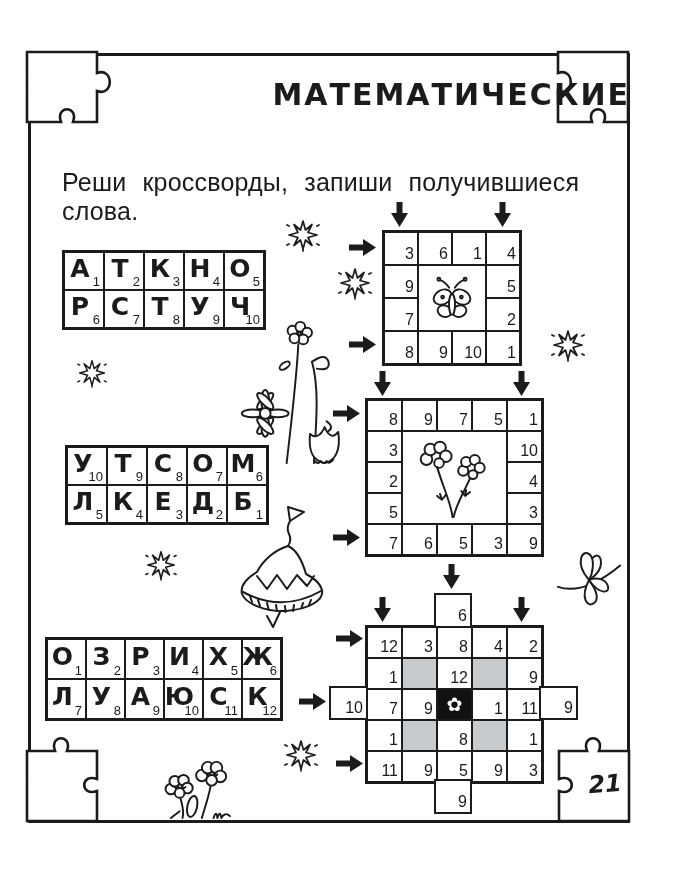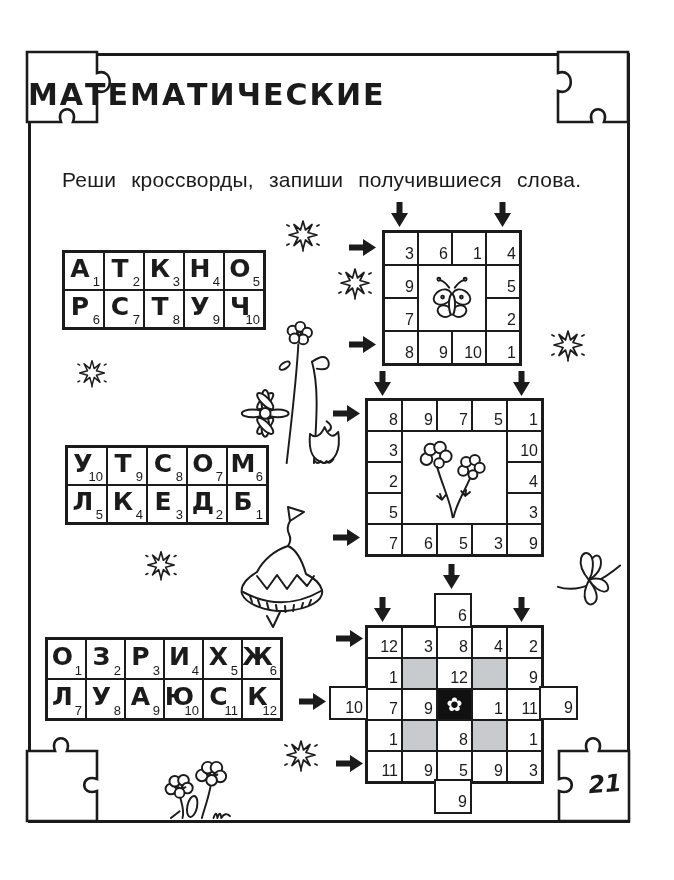--- a/index.html
+++ b/index.html
@@ -2,24 +2,24 @@
 <html><head>
 <meta charset="utf-8">
 <style>
   :root{ --ink:#1b1b1b; --gray:#c8cbce; }
   html,body{margin:0;padding:0;background:#ffffff;}
   .page{position:relative;width:674px;height:880px;background:#fff;overflow:hidden;
         font-family:"Liberation Sans",sans-serif;color:var(--ink);}
   .frame{position:absolute;left:28px;top:53px;width:596px;height:764px;border:3px solid var(--ink);}
   .puz{position:absolute;width:70px;height:70px;overflow:visible;}
   .puz path{fill:#ffffff;stroke:var(--ink);stroke-width:2.6;}
-  .title{position:absolute;left:28px;top:76px;width:602px;text-align:left;
+  .title{position:absolute;left:28px;top:76px;width:602px;text-align:right;
          font-family:"DejaVu Sans",sans-serif;font-weight:bold;font-size:30px;
          letter-spacing:2px;line-height:38px;}
-  .instr{position:absolute;left:62px;top:168px;width:552px;font-size:21px;
+  .instr{position:absolute;left:62px;top:168px;width:552px;font-size:25px;
          word-spacing:9px;letter-spacing:0.2px;}
   
   .lt{position:absolute;display:grid;border:2.5px solid var(--ink);background:#fff;}
   .lc{border:1.5px solid var(--ink);position:relative;display:flex;align-items:center;justify-content:center;}
   .ll{font-family:"DejaVu Sans",sans-serif;font-weight:bold;font-size:25px;margin:0 8px 5px 0;}
   .ln{position:absolute;right:3px;bottom:0;font-size:13px;}
   #t1{left:62px;top:250px;grid-template-columns:repeat(5,40px);grid-template-rows:repeat(2,38px);}
   #t2{left:65px;top:445px;grid-template-columns:repeat(5,40px);grid-template-rows:repeat(2,38px);}
   #t3{left:45px;top:637px;grid-template-columns:repeat(6,39px);grid-template-rows:repeat(2,40px);}
   

